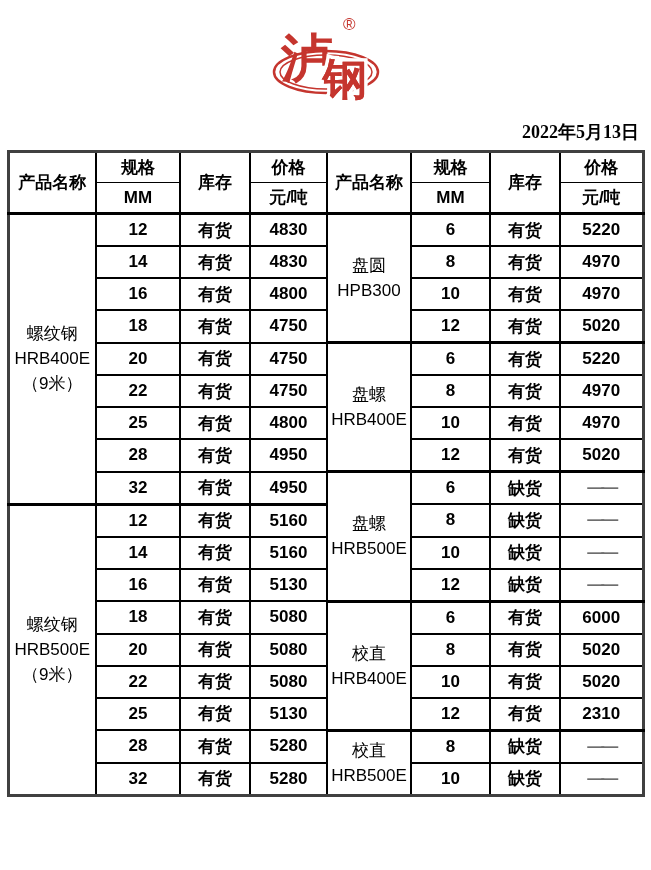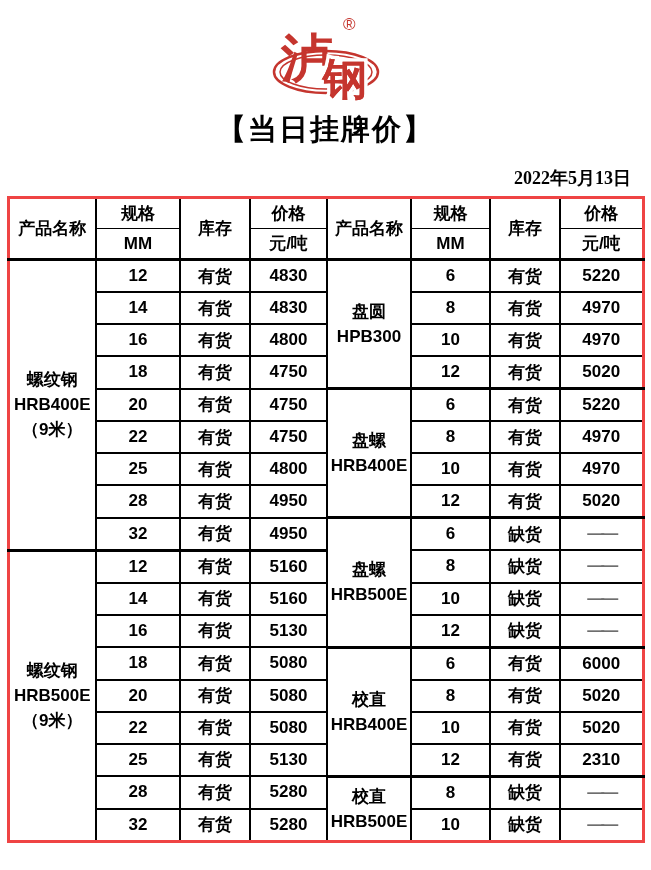--- a/index.html
+++ b/index.html
@@ -8,58 +8,57 @@
     font-family: "Liberation Sans", "DejaVu Sans", sans-serif;
     color:#000; overflow:hidden; box-sizing:border-box;
   }
   .logo-wrap { display:flex; justify-content:center; padding-top:4px; height:100px; }
   .title {
     text-align:center; font-family:"Liberation Serif","DejaVu Serif",serif;
     font-weight:bold; font-size:29px; letter-spacing:2px; margin-top:6px;
   }
   .date-line {
     text-align:right; font-family:"Liberation Serif","DejaVu Serif",serif;
-    font-weight:bold; font-size:18px; padding-right:20px; margin:16px 0 6px 0;
+    font-weight:bold; font-size:18px; padding-right:12px; margin:16px 0 6px 0;
   }
   table.price-table {
     border-collapse:collapse; table-layout:fixed; width:635px; margin:0 auto;
-    border:3px solid #ef4444;
+    border:3px solid #404040;
   }
   .price-table th, .price-table td {
     border:2px solid #000; text-align:center; vertical-align:middle;
     font-weight:bold; font-size:17px; padding:0; overflow:hidden;
   }
   .price-table thead th { height:29px; }
   .price-table tbody td { height:30px; }
   th.spec-head, th.price-head { border-bottom-width:1px;text-align:center; }
   th.unit-head { border-top-width:1px; }
   thead tr.hdr-bottom th, th[rowspan] { border-bottom-width:3px; }
   tbody tr:first-child td { border-top-width:3px; }
   td.gs { border-top-width:3px; }
-  td.product-cell { font-size:17px; line-height:25px; font-weight:bold; }
+  td.product-cell { font-size:17px; line-height:25px; font-weight:normal; }
   td.dash-cell { color:#6e6e6e; letter-spacing:-3px; font-weight:normal; }
   td.num-cell { font-weight:600; }
 </style>
 </head>
 <body>
 
 <div class="page">
 
   <div class="logo-wrap">
     <svg width="190" height="100" viewBox="0 0 190 100">
       <ellipse cx="95" cy="68" rx="52" ry="21" fill="none" stroke="#c5352e" stroke-width="2.5"></ellipse>
       <ellipse cx="95" cy="68" rx="46" ry="17" fill="none" stroke="#c5352e" stroke-width="1.5"></ellipse>
       <text id="logo-char-top" x="50" y="72" font-size="52" font-weight="bold" fill="#c5352e" font-family="'Liberation Sans',sans-serif">泸</text>
       <text id="logo-char-bottom" x="92" y="90" font-size="44" font-weight="bold" fill="#c5352e" stroke="#ffffff" stroke-width="7" paint-order="stroke" font-family="'Liberation Sans',sans-serif">钢</text>
       <text id="logo-char-bottom2" x="92" y="90" font-size="44" font-weight="bold" fill="#c5352e" font-family="'Liberation Sans',sans-serif">钢</text>
       <text id="logo-reg" x="112" y="26" font-size="17" fill="#c5352e" font-family="'Liberation Sans',sans-serif">®</text>
     </svg>
   </div>
 
-  <div class="title">【当日挂牌价】</div>
 
   <div class="date-line">2022年5月13日</div>
 
   <table class="price-table">
     <colgroup>
       <col style="width:88px">
         <col style="width:84px">
         <col style="width:70px">
         <col style="width:77px">
       <col style="width:84px">

